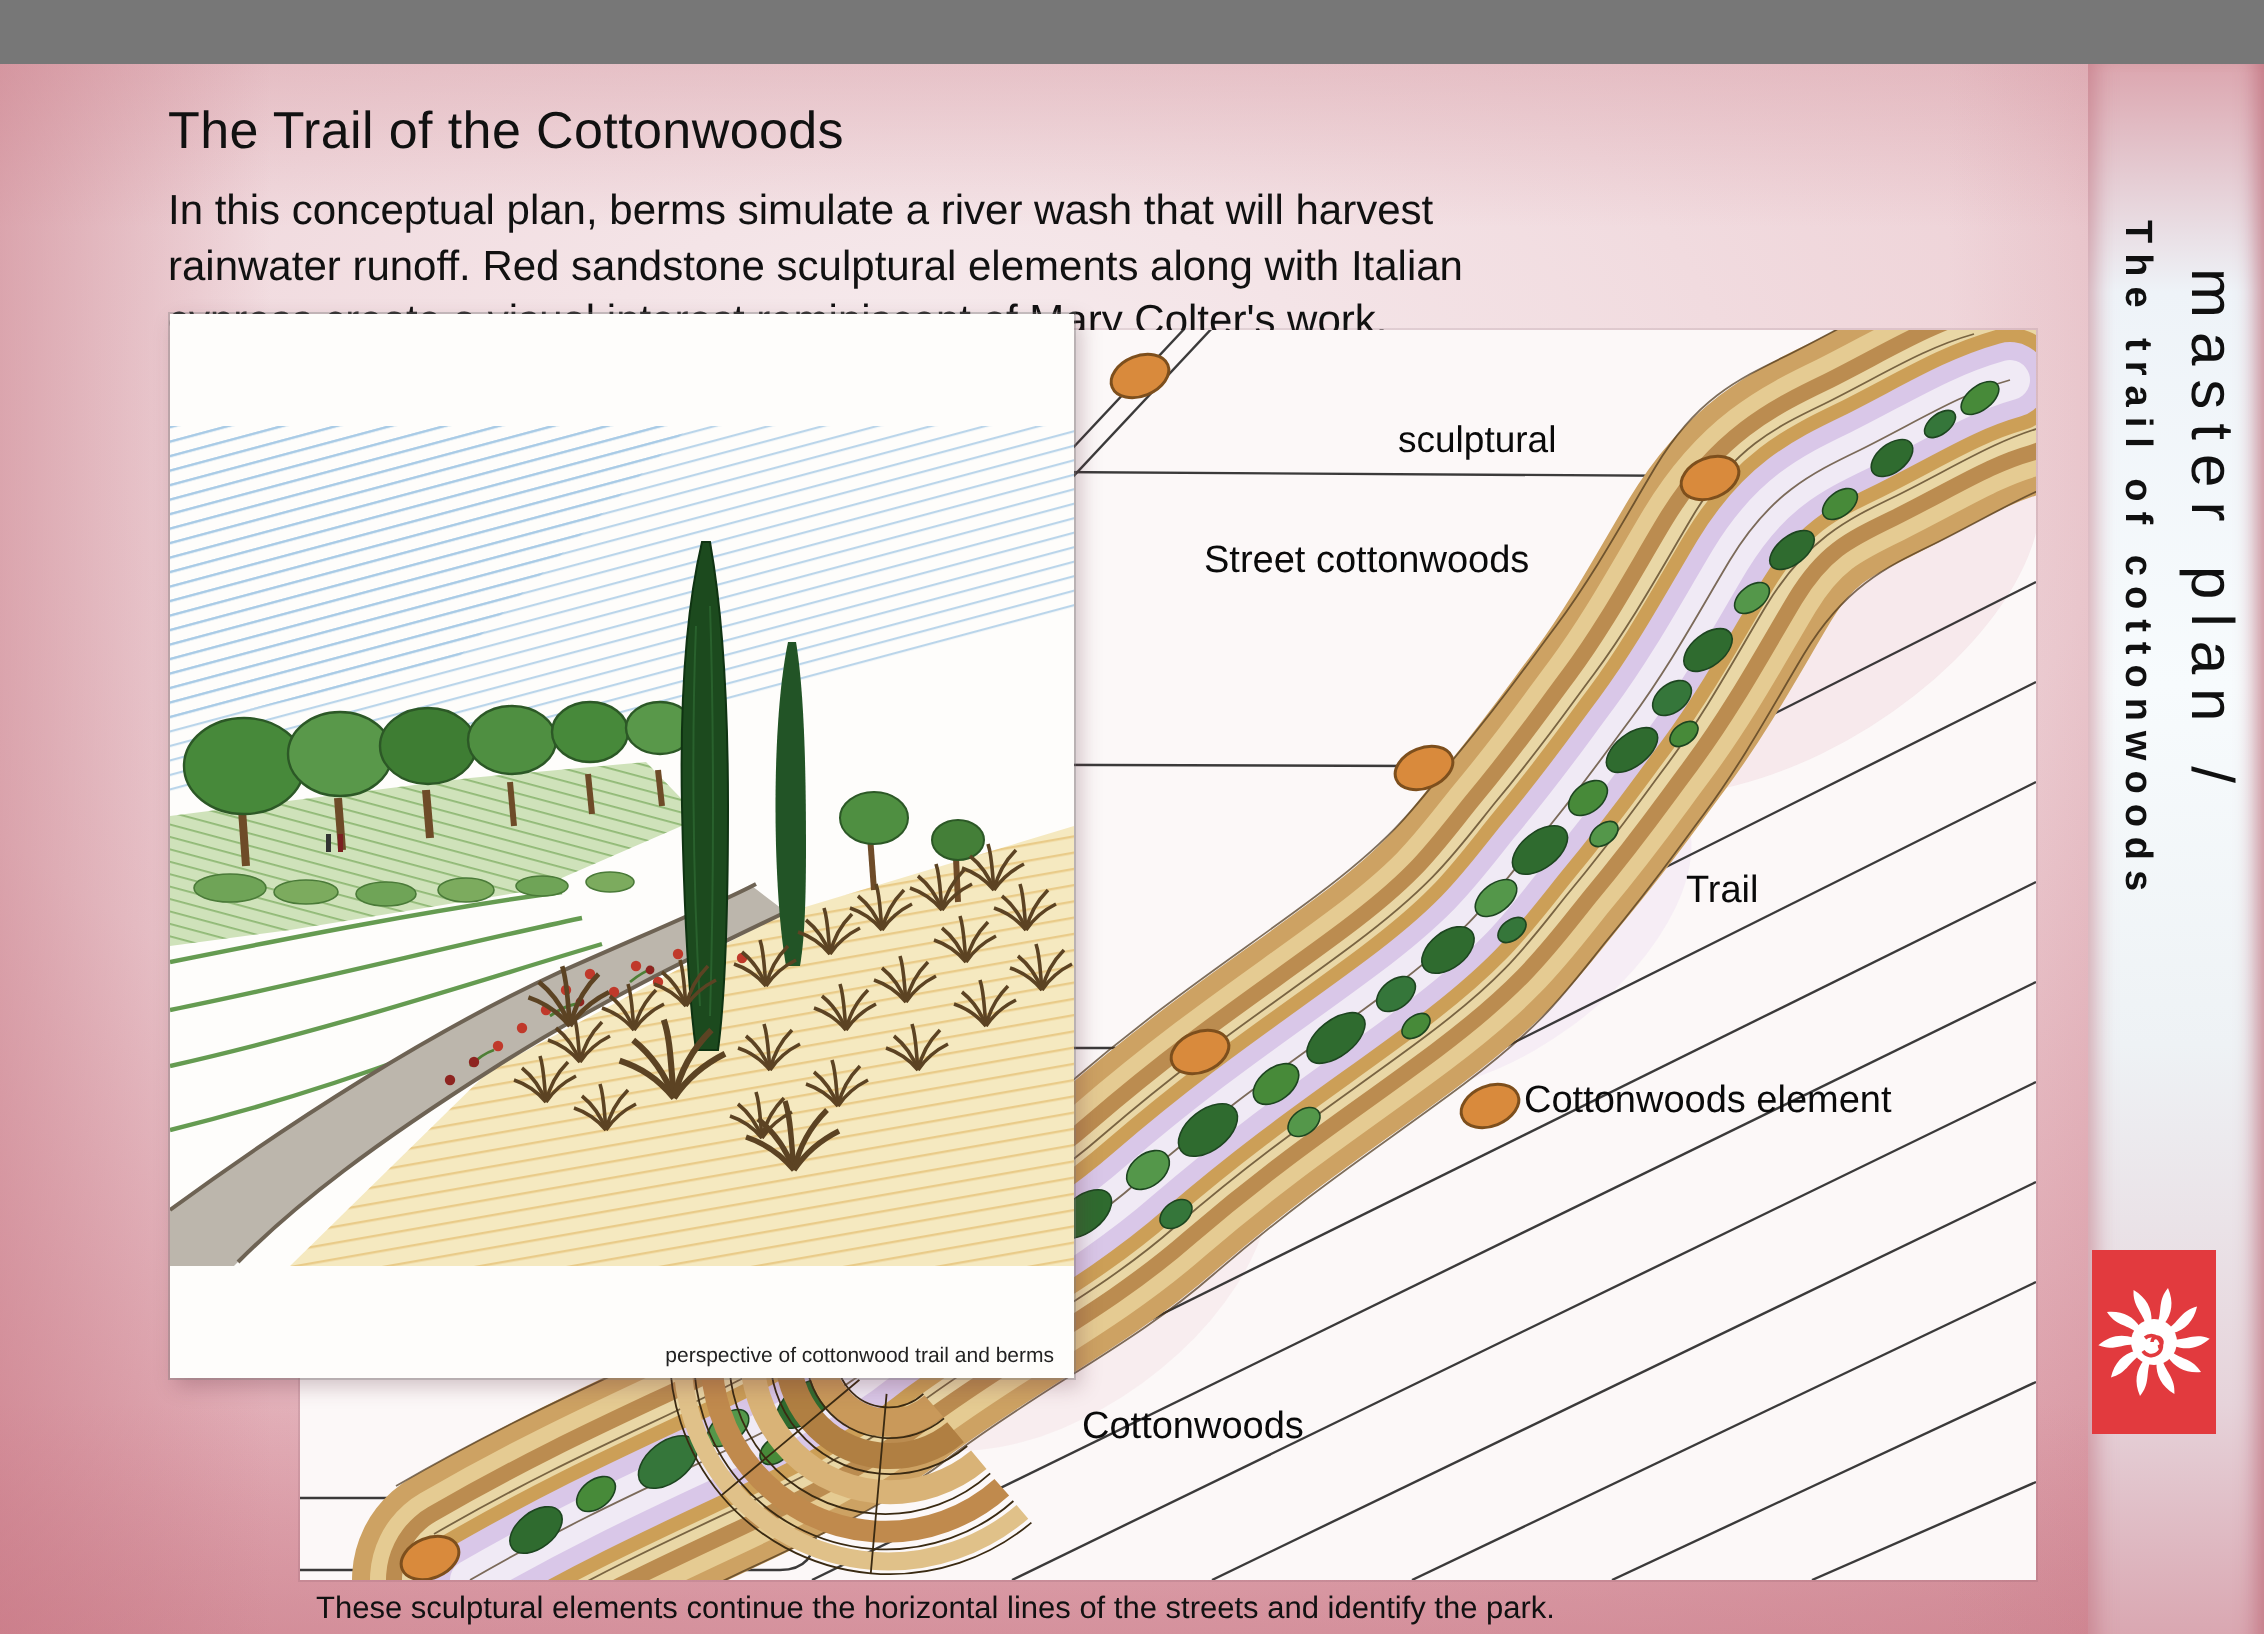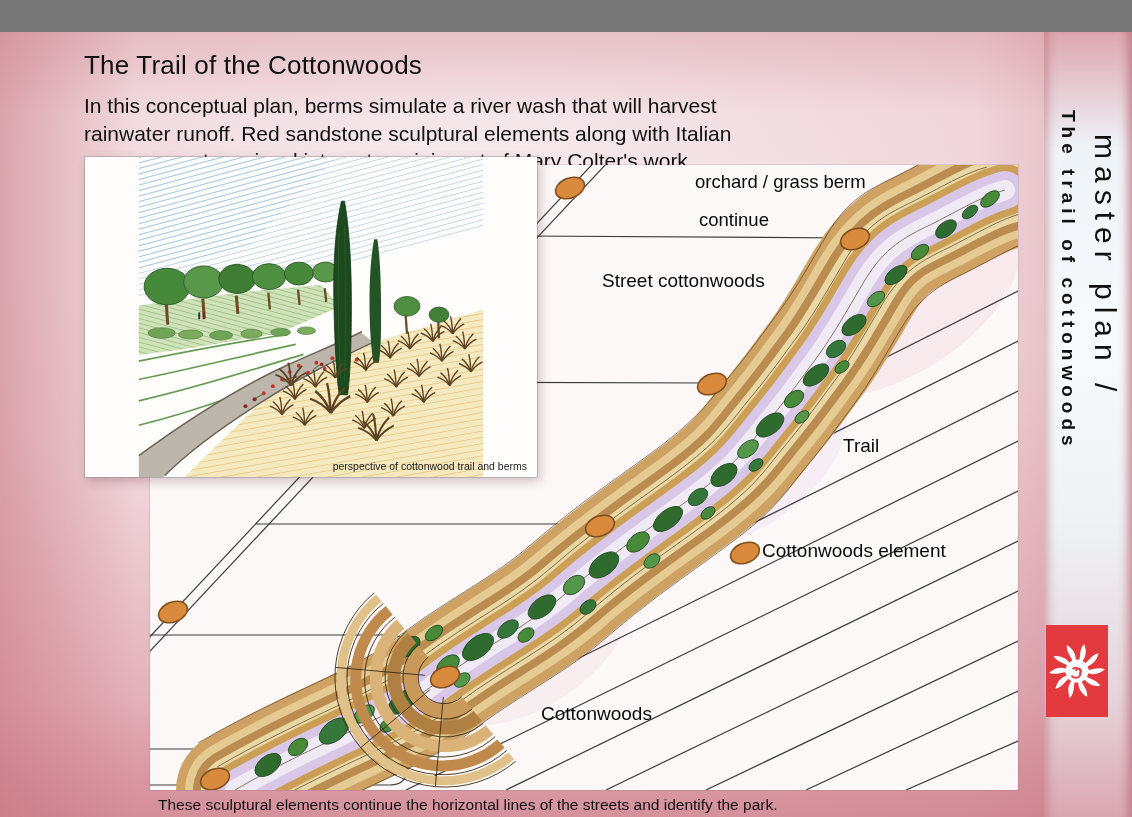--- a/index.html
+++ b/index.html
@@ -23,21 +23,21 @@
           background:#fcf8f8; box-shadow:0 0 0 1px rgba(90,60,70,.12); }
   .plan svg { position:absolute; left:0; top:0; width:100%; height:100%; }
   .plan-label { position:absolute; font-size:19px; color:#0a0a0a; white-space:nowrap; }
   .l-orchard1 { left:545px; top:6px;  font-size:18.5px; }
   .l-orchard2 { left:549px; top:44px; font-size:18.5px; }
   .l-courtyards { left:452px; top:105px; }
   .l-berms { left:693px; top:270px; }
   .l-sculptural { left:612px; top:375px; }
   .l-amphitheatre { left:391px; top:538px; }
 
-  .sketch { position:absolute; left:85px; top:125px; width:452px; height:320px; background:#fefdfb;
+  .sketch { position:absolute; left:85px; top:125px; width:452px; height:532px; background:#fefdfb;
             box-shadow:0 0 0 1px rgba(120,120,120,.35), 3px 4px 10px rgba(90,40,55,.28);padding-left:39px; }
   .sketch svg { position:absolute; left:0; top:0; width:100%; height:100%; }
   .sketch figcaption { position:absolute; right:10px; bottom:5px; font-size:10.5px; color:#222; }
 
   .sidebar { position:absolute; right:0; top:0; width:88px; height:817px;
     background: linear-gradient(180deg, #dca6af 0%, #eef3f8 14%, #f7fbfd 38%, #eef2f5 60%, #e6d3da 82%, #d69ba6 100%);
     box-shadow: inset 12px 0 10px -8px rgba(190,110,122,.55), inset -12px 0 10px -8px rgba(190,110,122,.8);
   }
   .vtext { position:absolute; top:78px; right:10px; writing-mode:vertical-rl; }
   .vtext span { display:block; color:#101010; }
@@ -175,22 +175,21 @@
         <ellipse transform="translate(295 512) rotate(-22)" rx="15" ry="10"></ellipse>
         <ellipse transform="translate(450 361) rotate(-22)" rx="15" ry="10"></ellipse>
         <ellipse transform="translate(595 388) rotate(-22)" rx="15" ry="10"></ellipse>
         <ellipse transform="translate(562 219) rotate(-22)" rx="15" ry="10"></ellipse>
         <ellipse transform="translate(705 74)  rotate(-22)" rx="15" ry="10"></ellipse>
         <ellipse transform="translate(23 447)  rotate(-22)" rx="15" ry="10"></ellipse>
         <ellipse transform="translate(420 23)  rotate(-22)" rx="15" ry="10"></ellipse>
       </g>
     </svg>
 
-    <div class="plan-label l-orchard1">orchard / grass berm</div>
-    <div class="plan-label l-orchard2">continue</div>
+    <div class="plan-label l-orchard2">sculptural</div>
     <div class="plan-label l-courtyards">Street cottonwoods</div>
     <div class="plan-label l-berms">Trail</div>
     <div class="plan-label l-sculptural">Cottonwoods element</div>
     <div class="plan-label l-amphitheatre">Cottonwoods</div>
   </div>
 
   <figure class="sketch">
     <svg viewBox="0 0 452 420">
       <defs>
         <pattern id="skyH" patternUnits="userSpaceOnUse" width="7" height="7" patternTransform="rotate(75)">

